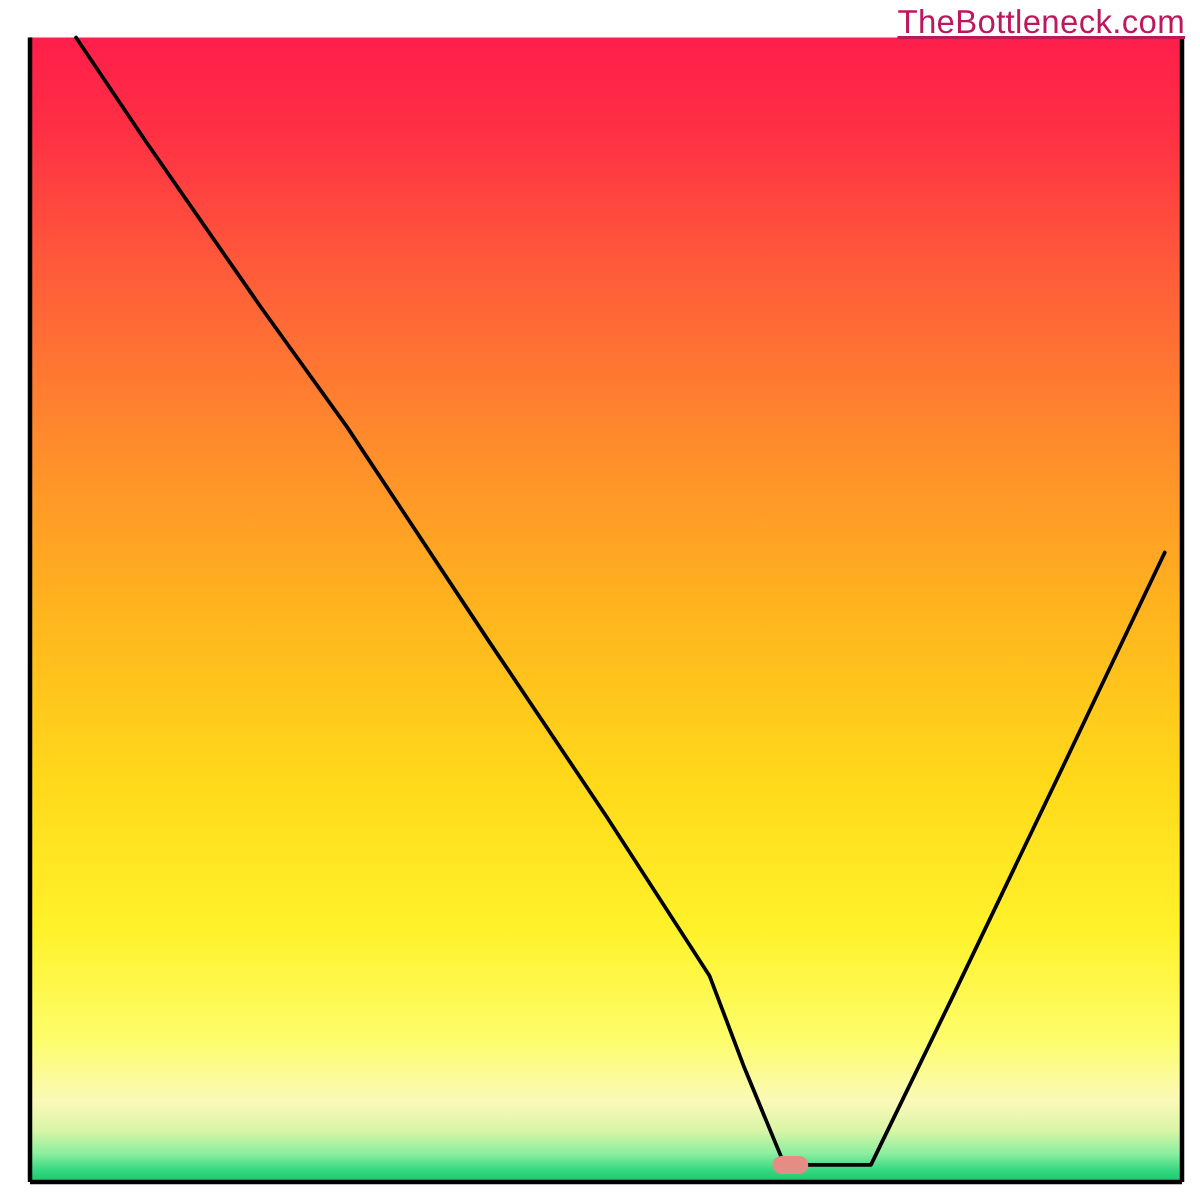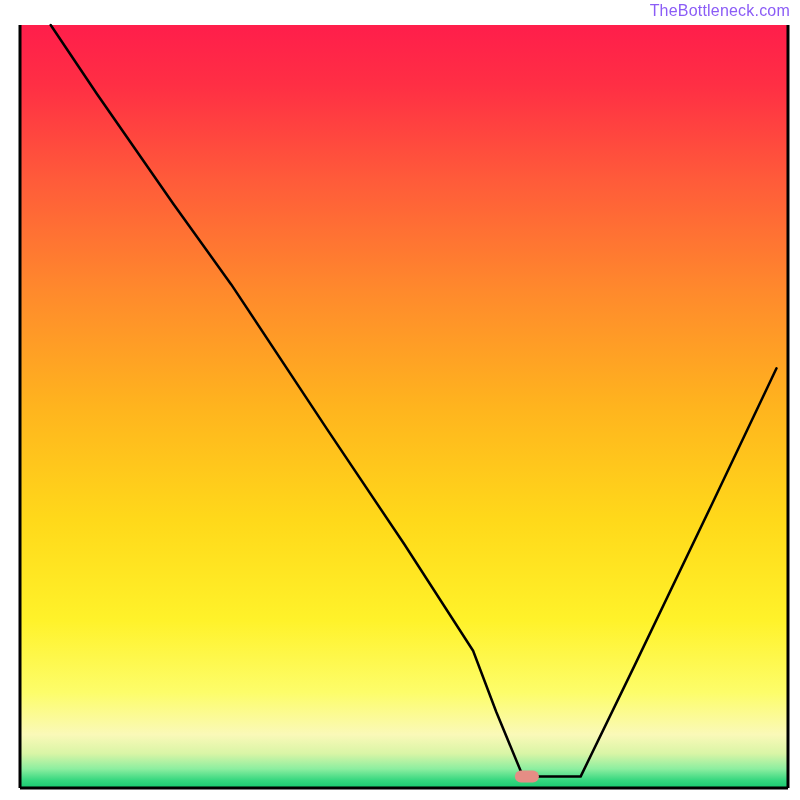--- a/index.html
+++ b/index.html
@@ -13,24 +13,25 @@
   }
   .chart-container {
     position: relative;
     width: 800px;
     height: 800px;
   }
   .watermark {
     position: absolute;
     top: 2px;
     right: 10px;
-    font-size: 16px;
-    color: #8b5cf6;
+    font-size: 22px;
+    color: #be185d;
     font-weight: 500;
     letter-spacing: 0.2px;
+    text-decoration: underline;
   }
   svg {
     display: block;
     width: 800px;
     height: 800px;
   }
 </style>
 </head>
 <body>
 

